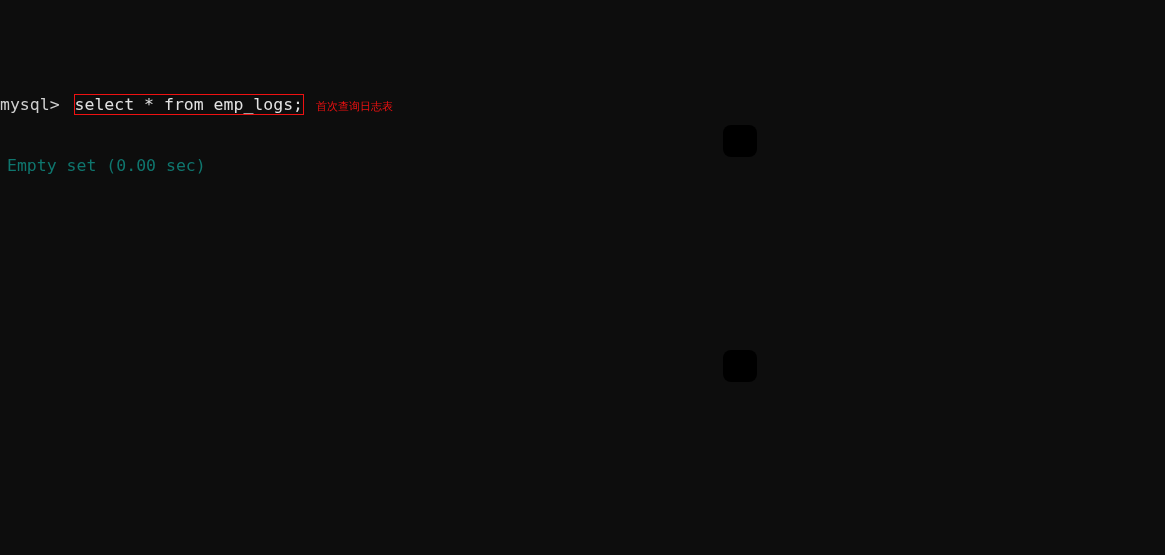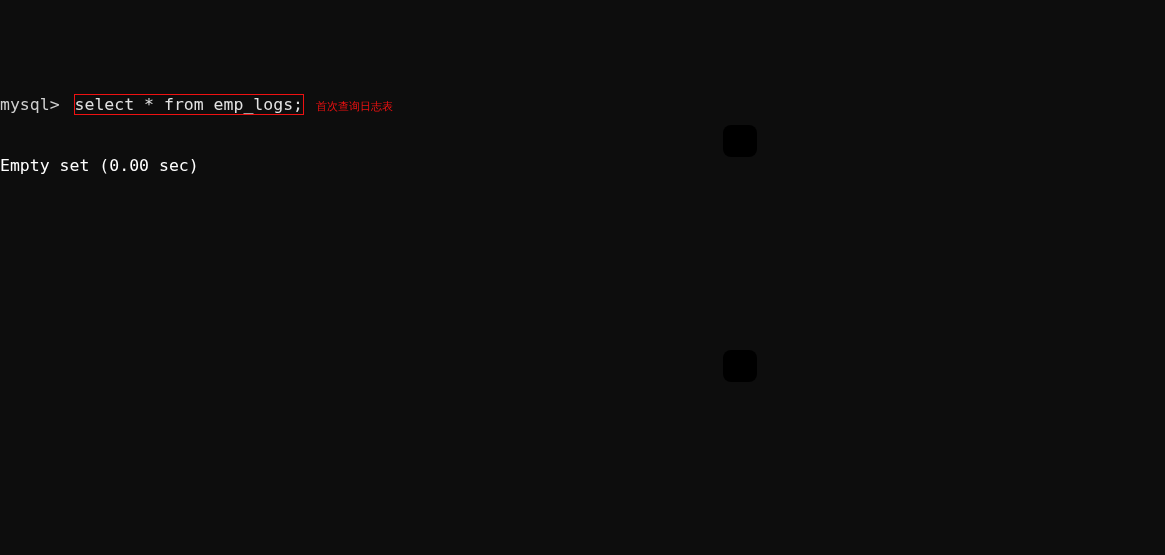--- a/index.html
+++ b/index.html
@@ -30,21 +30,21 @@
     line-height: 21.5px;
   }
   .line {
     height: 21.5px;
     white-space: pre;
     position: relative;
   }
   .blank { height: 21.5px; }
 
   .prompt { color: #cfcfcf; }
-  .out    { color: #ffffff; }
+  .out    { color: #0f766e; padding-left: 7px; }
 
   
   .cmdbox {
     display: inline-block;
     border: 1px solid #ee1111;
     padding: 0px 0;
     margin: 4px;
     line-height: 19px;
     color: #e2e2e2;
     position: relative;

